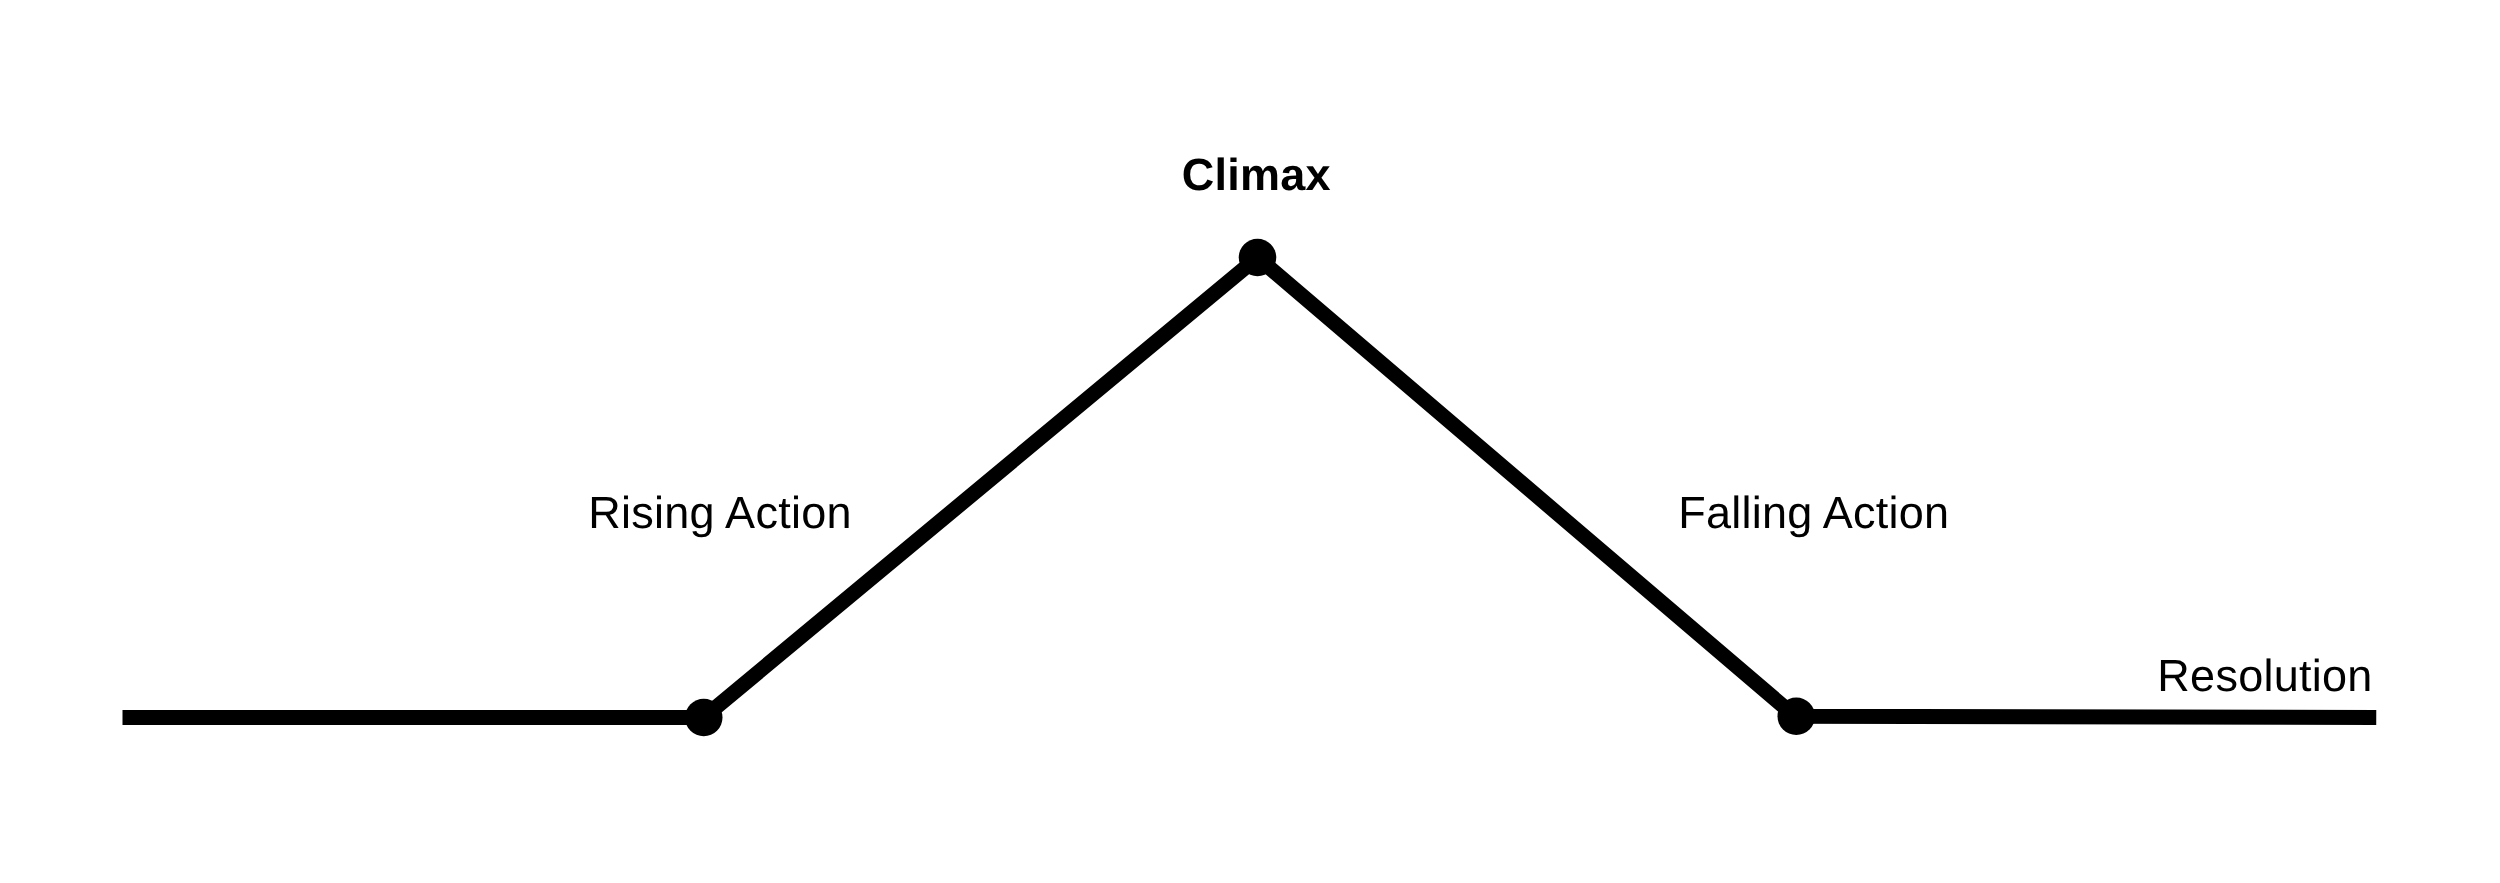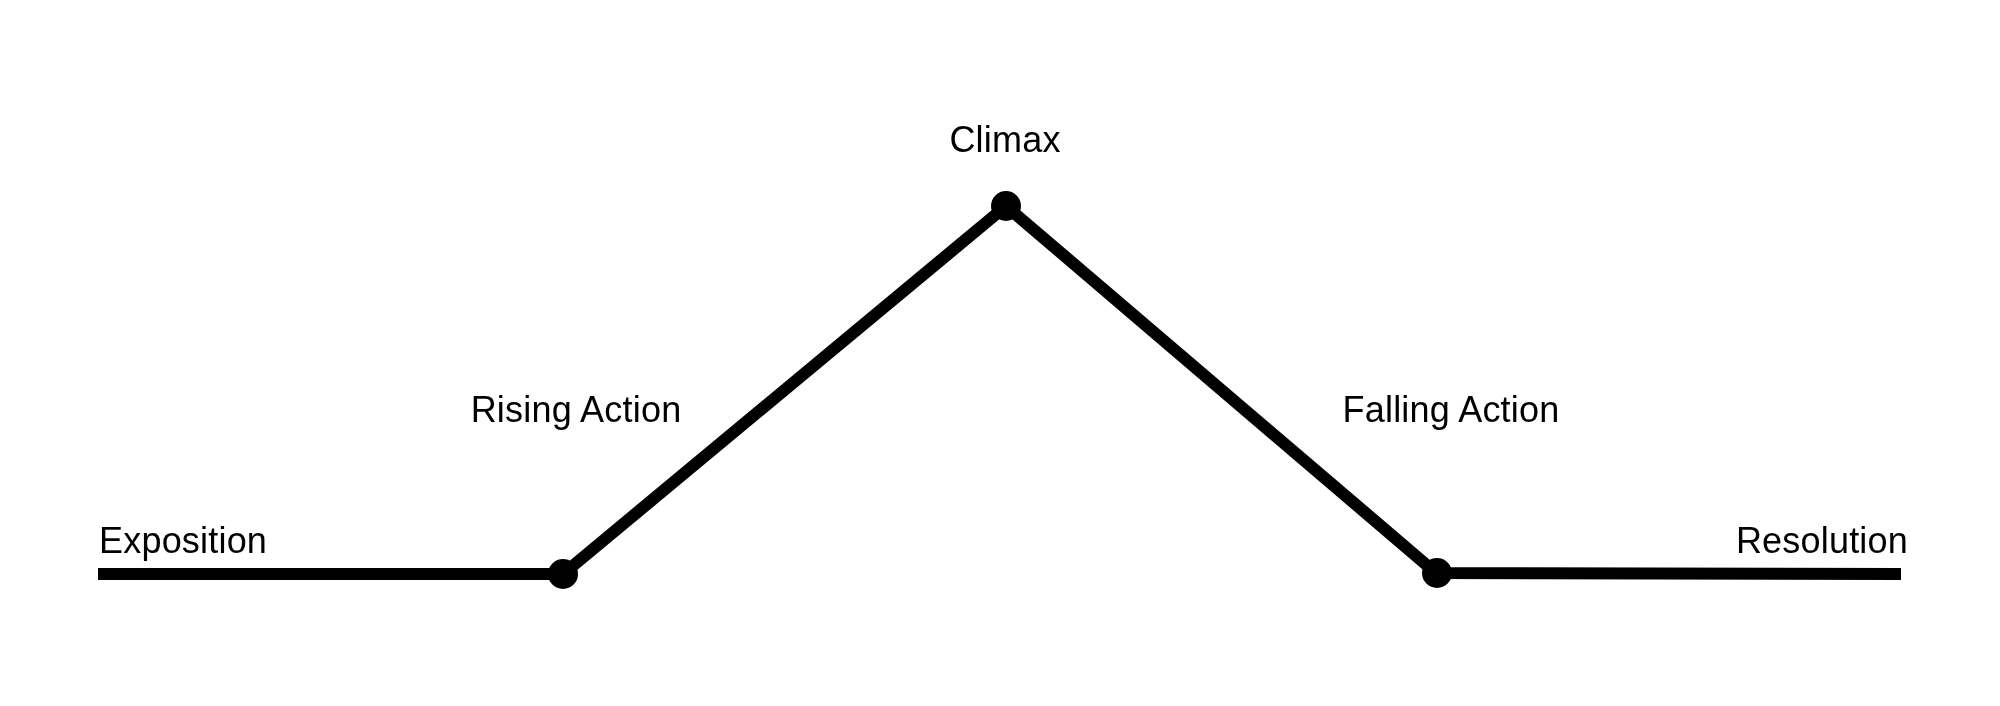--- a/index.html
+++ b/index.html
@@ -30,55 +30,55 @@
     line-height: 36px;
     color: #000000;
     white-space: nowrap;
     font-weight: 400;
     letter-spacing: 0.2px;
   }
   .label-climax {
     left: 1005px;
     top: 122px;
     transform: translateX(-50%);
+    font-weight: bold;
   }
   .label-exposition {
     left: 99px;
     top: 523px;
   }
   .label-rising {
     left: 576px;
     top: 392px;
     transform: translateX(-50%);
   }
   .label-falling {
     left: 1451px;
     top: 392px;
     transform: translateX(-50%);
   }
   .label-resolution {
-    right: 92px;
+    right: 102px;
     top: 523px;
   }
 </style>
 </head>
 <body>
 
 <div class="canvas">
 
   <svg class="plot-svg" viewBox="0 0 2000 706" xmlns="http://www.w3.org/2000/svg">
     <polyline points="98,574 563,574 1006,206 1436,573 1901,574" fill="none" stroke="#000000" stroke-width="12" stroke-linecap="butt"></polyline>
     <circle cx="563" cy="574" r="15" fill="#000000"></circle>
     <circle cx="1006" cy="206" r="15" fill="#000000"></circle>
     <circle cx="1437" cy="573" r="15" fill="#000000"></circle>
   </svg>
 
   <div class="label label-climax">Climax</div>
 
-  <div class="label label-exposition">Exposition</div>
 
   <div class="label label-falling">Falling Action</div>
 
   <div class="label label-rising">Rising Action</div>
 
   <div class="label label-resolution">Resolution</div>
 
 </div>
 
 </body></html>

